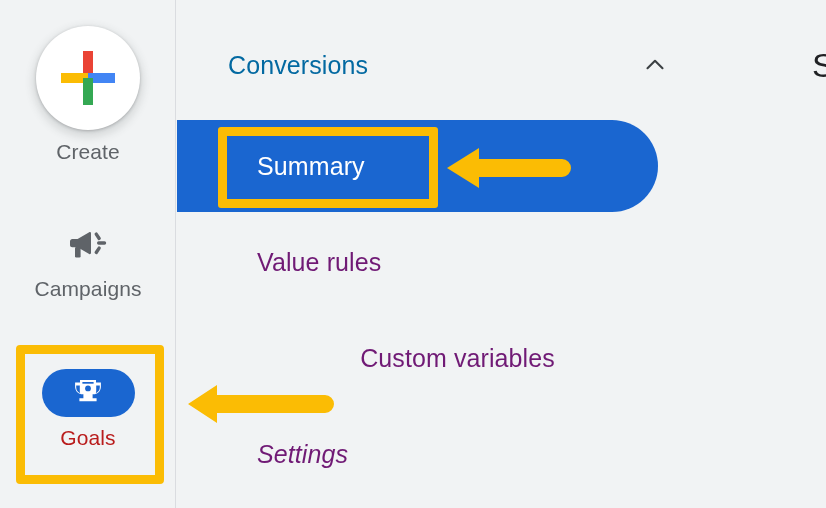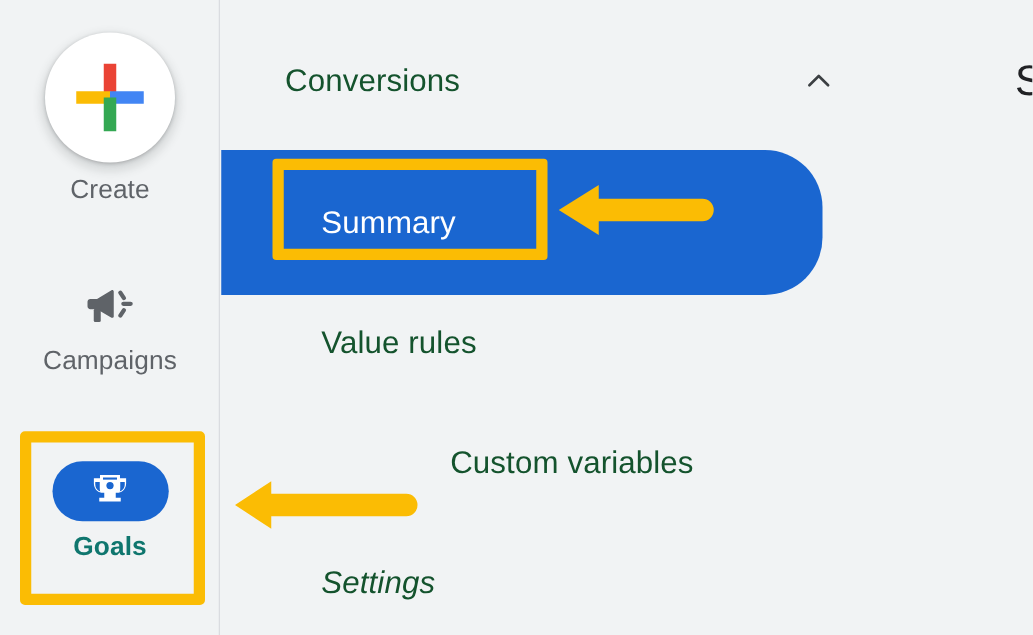--- a/index.html
+++ b/index.html
@@ -94,23 +94,22 @@
   .goal-pill {
     width: 93px;
     height: 48px;
     border-radius: 24px;
     background: #1a66d0;
     display: flex;
     align-items: center;
     justify-content: center;
   }
   .rail-goals .rail-label {
-    color: #0f766e;
+    color: #b91c1c;
     margin-top: 10px;
-    font-weight: bold;
   }
 
   
   .panel {
     position: absolute;
     left: 177px;
     top: 0;
     width: 649px;
     height: 508px;
     background: #f1f3f4;
@@ -121,44 +120,44 @@
     left: 51px;
     top: 52px;
     width: 440px;
     display: flex;
     align-items: center;
     justify-content: space-between;
     cursor: pointer;
   }
   .section-title {
     font-size: 25px;
-    color: #14532d;
+    color: #0369a1;
     letter-spacing: 0.1px;
     line-height: 1;
   }
   .chevron {
     width: 26px;
     height: 26px;
     display: flex;
     align-items: center;
     justify-content: center;
   }
 
   
   .nav-row {
     position: absolute;
     left: 0;
-    height: 116px;
+    height: 92px;
     display: flex;
     align-items: center;
     cursor: pointer;
   }
   .nav-row .nav-label {
     font-size: 25px;
-    color: #14532d;
+    color: #701a75;
     letter-spacing: 0.1px;
     padding-left: 80px;
     line-height: 1;
   }
 
   .nav-row.active {
     background: #1a66d0;
     border-top-right-radius: 46px;
     border-bottom-right-radius: 46px;
     width: 481px;

